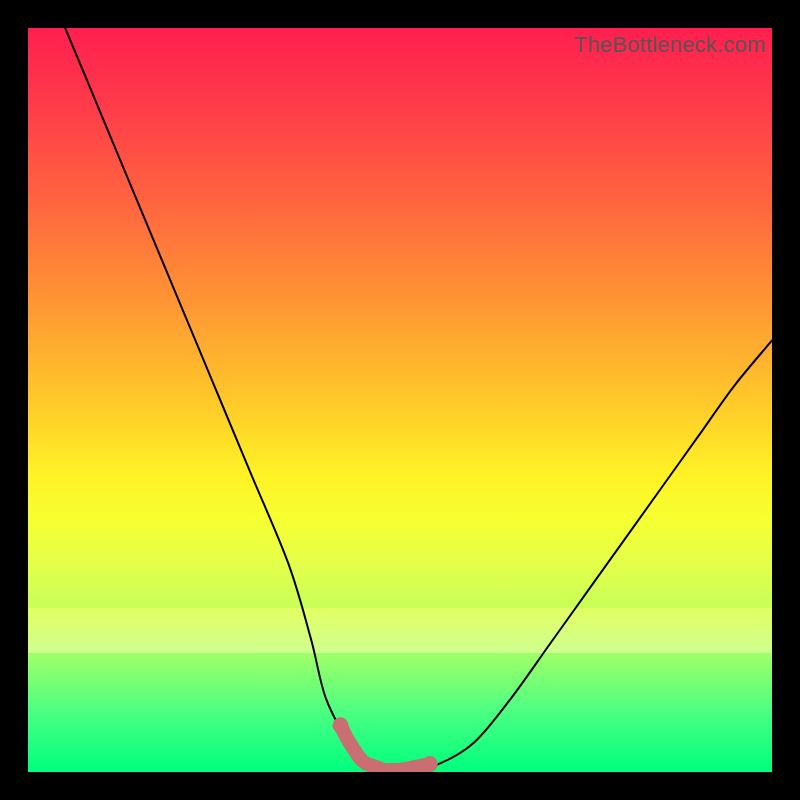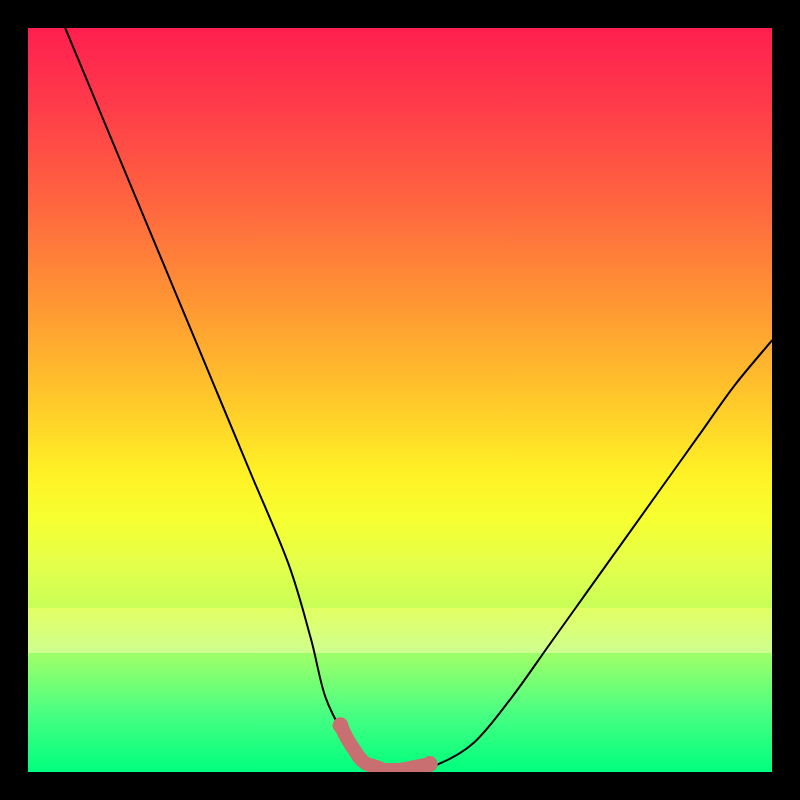--- a/index.html
+++ b/index.html
@@ -70,14 +70,15 @@
   <div class="plot">
     <div class="band-yellow"></div>
 
     <svg class="curve" viewBox="0 0 744 744" preserveAspectRatio="none">
       <path id="curve-path" fill="none" stroke="#000000" stroke-width="2" stroke-linecap="round" d="M 37.2 0 C 43.400000000000006 14.879999999999995, 62.00000000000001 59.51999999999998, 74.4 89.27999999999997 C 86.80000000000001 119.03999999999996, 99.19999999999999 148.79999999999995, 111.6 178.55999999999995 C 124 208.31999999999994, 136.4 238.07999999999996, 148.8 267.84 C 161.20000000000002 297.59999999999997, 173.6 327.36, 186 357.12 C 198.4 386.88, 210.79999999999998 416.64, 223.2 446.4 C 235.6 476.15999999999997, 250.47999999999996 508.3999999999999, 260.4 535.68 C 270.32 562.9599999999999, 276.52000000000004 587.76, 282.72 610.08 C 288.92 632.4000000000001, 291.40000000000003 652.24, 297.6 669.6 C 303.8 686.96, 313.72 703.08, 319.92 714.24 C 326.12 725.4, 328.6 731.5999999999999, 334.8 736.56 C 341 741.52, 350.92 742.76, 357.12 744 C 363.32 745.24, 363.32 745.24, 372 744 C 380.68 742.76, 396.80000000000007 741.52, 409.20000000000005 736.56 C 421.6 731.5999999999999, 434 725.4, 446.4 714.24 C 458.79999999999995 703.08, 471.20000000000005 685.72, 483.6 669.6 C 496 653.48, 508.4 634.88, 520.8 617.52 C 533.1999999999999 600.16, 545.6 582.8000000000001, 558 565.44 C 570.4 548.08, 582.8000000000001 530.72, 595.2 513.36 C 607.6 496, 620 478.64, 632.4 461.28 C 644.8 443.91999999999996, 657.2 426.56, 669.6 409.2 C 682 391.84, 694.4 373.24, 706.8 357.12 C 719.1999999999999 341, 737.8 319.92, 744 312.48"></path>
       <path id="marker-path" fill="none" stroke="#c96f72" stroke-width="14" stroke-linecap="round" d="M 312.47999999999996 697.36 C 313.5428571428571 699.4857142857143, 316.7314285714285 706.3057142857142, 318.85714285714283 710.1142857142856 C 320.98285714285714 713.9228571428571, 323.1085714285714 716.9342857142857, 325.2342857142857 720.2114285714285 C 327.36 723.4885714285714, 329.4857142857142 727.2085714285714, 331.6114285714285 729.7771428571428 C 333.7371428571428 732.3457142857143, 335.86285714285714 734.2942857142857, 337.98857142857145 735.6228571428571 C 340.11428571428576 736.9514285714286, 342.23999999999995 737.04, 344.36571428571426 737.7485714285714 C 346.49142857142857 738.4571428571428, 348.6171428571429 739.1657142857143, 350.7428571428572 739.8742857142857 C 352.8685714285715 740.5828571428572, 354.99428571428575 741.6457142857143, 357.12 742 C 359.24571428571426 742.3542857142857, 361.3714285714285 742, 363.4971428571428 742 C 365.62285714285713 742, 367.74857142857144 742.1417142857143, 369.87428571428575 742 C 372.00000000000006 741.8582857142857, 374.12571428571425 741.5039999999999, 376.25142857142856 741.1497142857143 C 378.37714285714287 740.7954285714286, 380.50285714285724 740.2994285714286, 382.6285714285715 739.8742857142857 C 384.75428571428574 739.4491428571429, 386.88 739.024, 389.00571428571425 738.5988571428571 C 391.1314285714285 738.1737142857143, 393.2571428571428 737.7485714285715, 395.3828571428571 737.3234285714286 C 397.50857142857143 736.8982857142857, 400.6971428571429 736.2605714285714, 401.76000000000005 736.048"></path>
       <circle id="marker-dot-left" r="8" fill="#c96f72" cx="312.47999999999996" cy="697.36"></circle>
       <circle id="marker-dot-right" r="8" fill="#c96f72" cx="401.76000000000005" cy="736.048"></circle>
     </svg>
 
+    <div class="watermark">TheBottleneck.com</div>
   </div>
 </div>
 
 </body></html>

